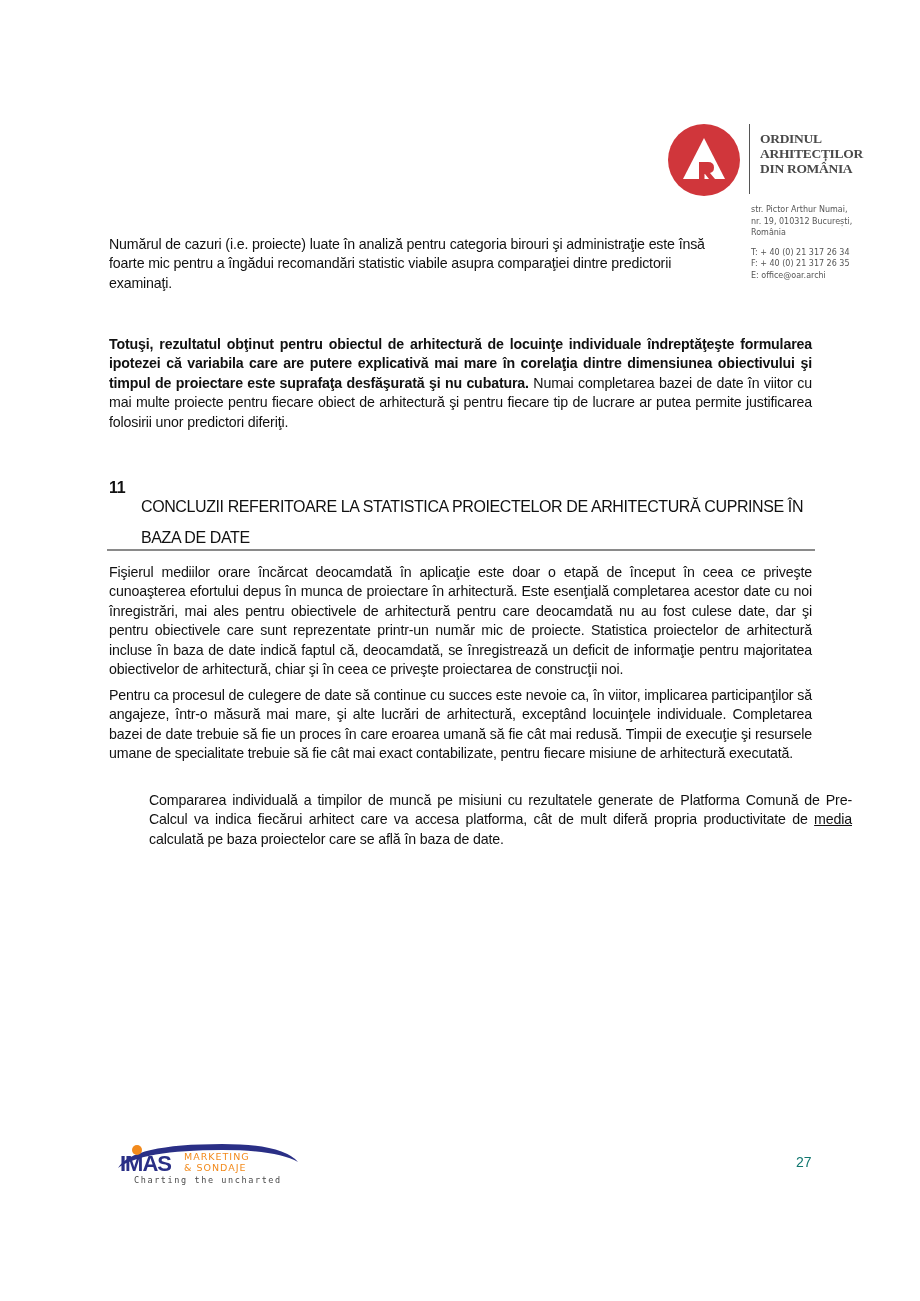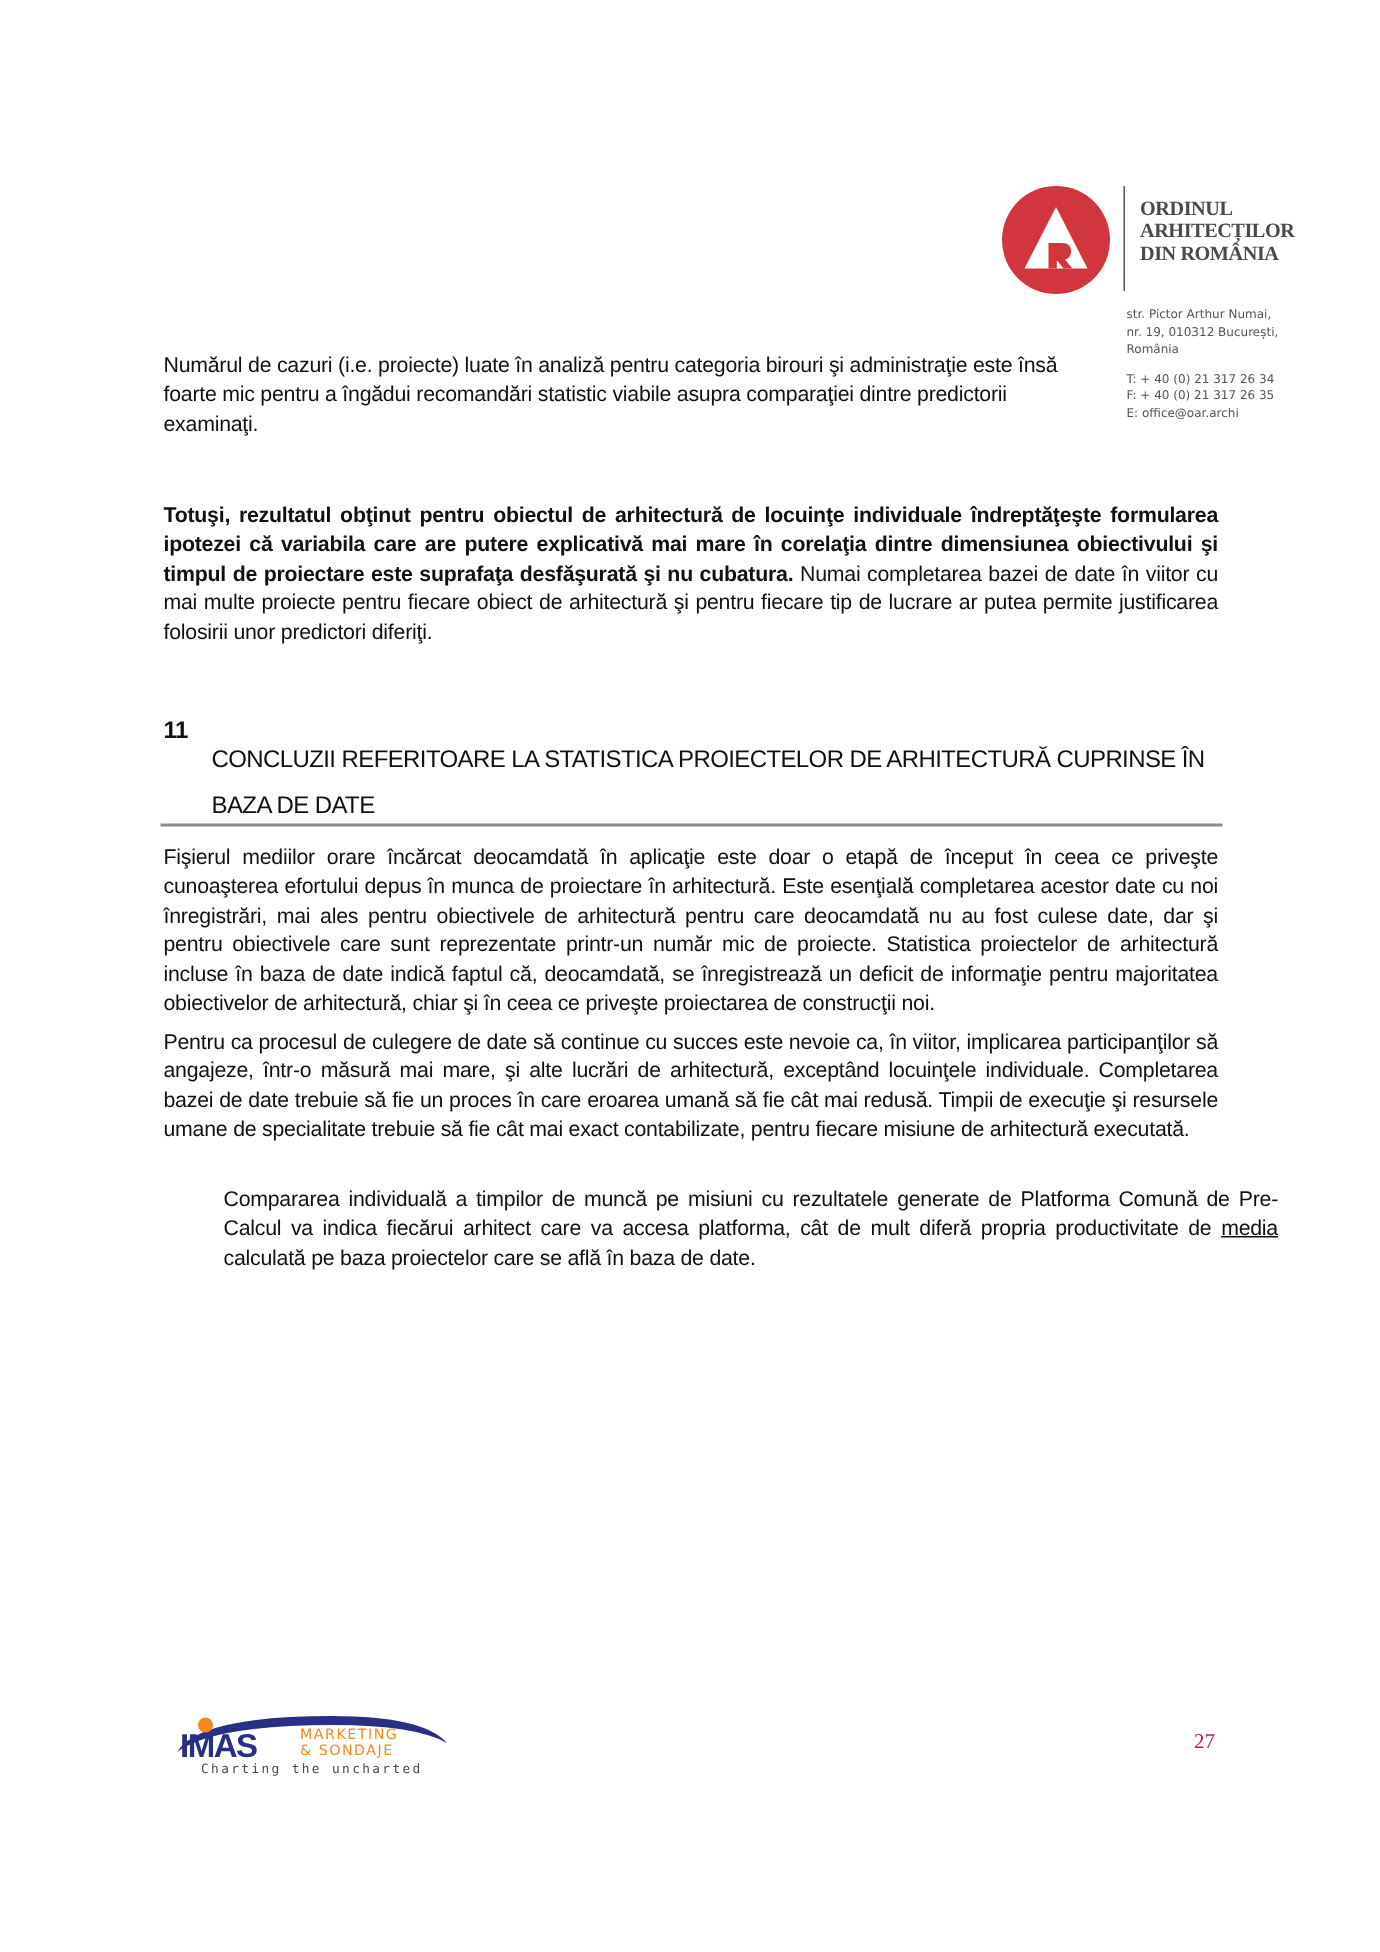--- a/index.html
+++ b/index.html
@@ -25,21 +25,21 @@
   .u { text-decoration: underline; }
 
   
   .h-num { left: 109px; top: 479px; font-size: 16px; font-weight: bold; letter-spacing: -0.3px; }
   .h-text { left: 141px; top: 491px; width: 680px; font-size: 16px; line-height: 31px;
             font-weight: normal; letter-spacing: -0.4px; }
   .h-rule { left: 107px; top: 549px; width: 708px; height: 1.5px; background: #8a8a8a; }
 
   
   .imas { left: 112px; top: 1138px; width: 190px; height: 52px; }
-  .page-num { left: 796px; top: 1154px; font-family: Liberation Serif, serif; font-size: 14px; color: #be185d; }
+  .page-num { left: 796px; top: 1154px; font-family: Liberation Sans, sans-serif; font-size: 14px; color: #0f766e; }
 </style>
 </head>
 <body>
 
 <div class="abs oar-logo">
   <svg width="72" height="72" viewBox="0 0 72 72">
     <circle cx="36" cy="36" r="36" fill="#d0363b"></circle>
     <polygon points="36,14 57,55 15,55" fill="#ffffff"></polygon>
     <path d="M31 55 L31 38 L40 38 Q46 38 46 43.5 Q46 48 42 49 L47 55 L41 55 L37 50 L36.5 50 L36.5 55 Z" fill="#d0363b"></path>
   </svg>
@@ -75,20 +75,20 @@
 <div class="abs para" style="top:791px;margin-left:40px;">
   <span>Compararea individuală a timpilor de muncă pe misiuni cu rezultatele generate de Platforma Comună de Pre-Calcul va indica fiecărui arhitect care va accesa platforma, cât de mult diferă propria productivitate de </span><span class="u">media</span><span> calculată pe baza proiectelor care se află în baza de date.</span>
 </div>
 
 <div class="abs imas">
   <svg width="190" height="52" viewBox="0 0 190 52">
     <path d="M6 30 Q20 6 110 6 Q170 6 186 24 Q165 12 110 12 Q30 12 6 30 Z" fill="#2a2f86"></path>
     <circle cx="25" cy="12" r="5" fill="#f28a1c"></circle>
   </svg>
   <div class="abs" style="left:8px;top:13px;font-family:'Liberation Sans',sans-serif;font-weight:bold;font-size:22px;color:#2a2f86;letter-spacing:-1px;">IMAS</div>
-  <div class="abs" style="left:88px;top:14px;font-family:'DejaVu Sans',sans-serif;font-size:9.5px;line-height:10.5px;color:#f28a1c;letter-spacing:1px;">
+  <div class="abs" style="left:72px;top:14px;font-family:'DejaVu Sans',sans-serif;font-size:9.5px;line-height:10.5px;color:#f28a1c;letter-spacing:1px;">
     <div>MARKETING</div>
     <div>&amp; SONDAJE</div>
   </div>
   <div class="abs" style="left:22px;top:37px;font-family:'DejaVu Sans Mono',monospace;font-size:8.5px;color:#4a4a4a;letter-spacing:1.6px;white-space:nowrap;">Charting the uncharted</div>
 </div>
 
 <div class="abs page-num">27</div>
 
 </body></html>

